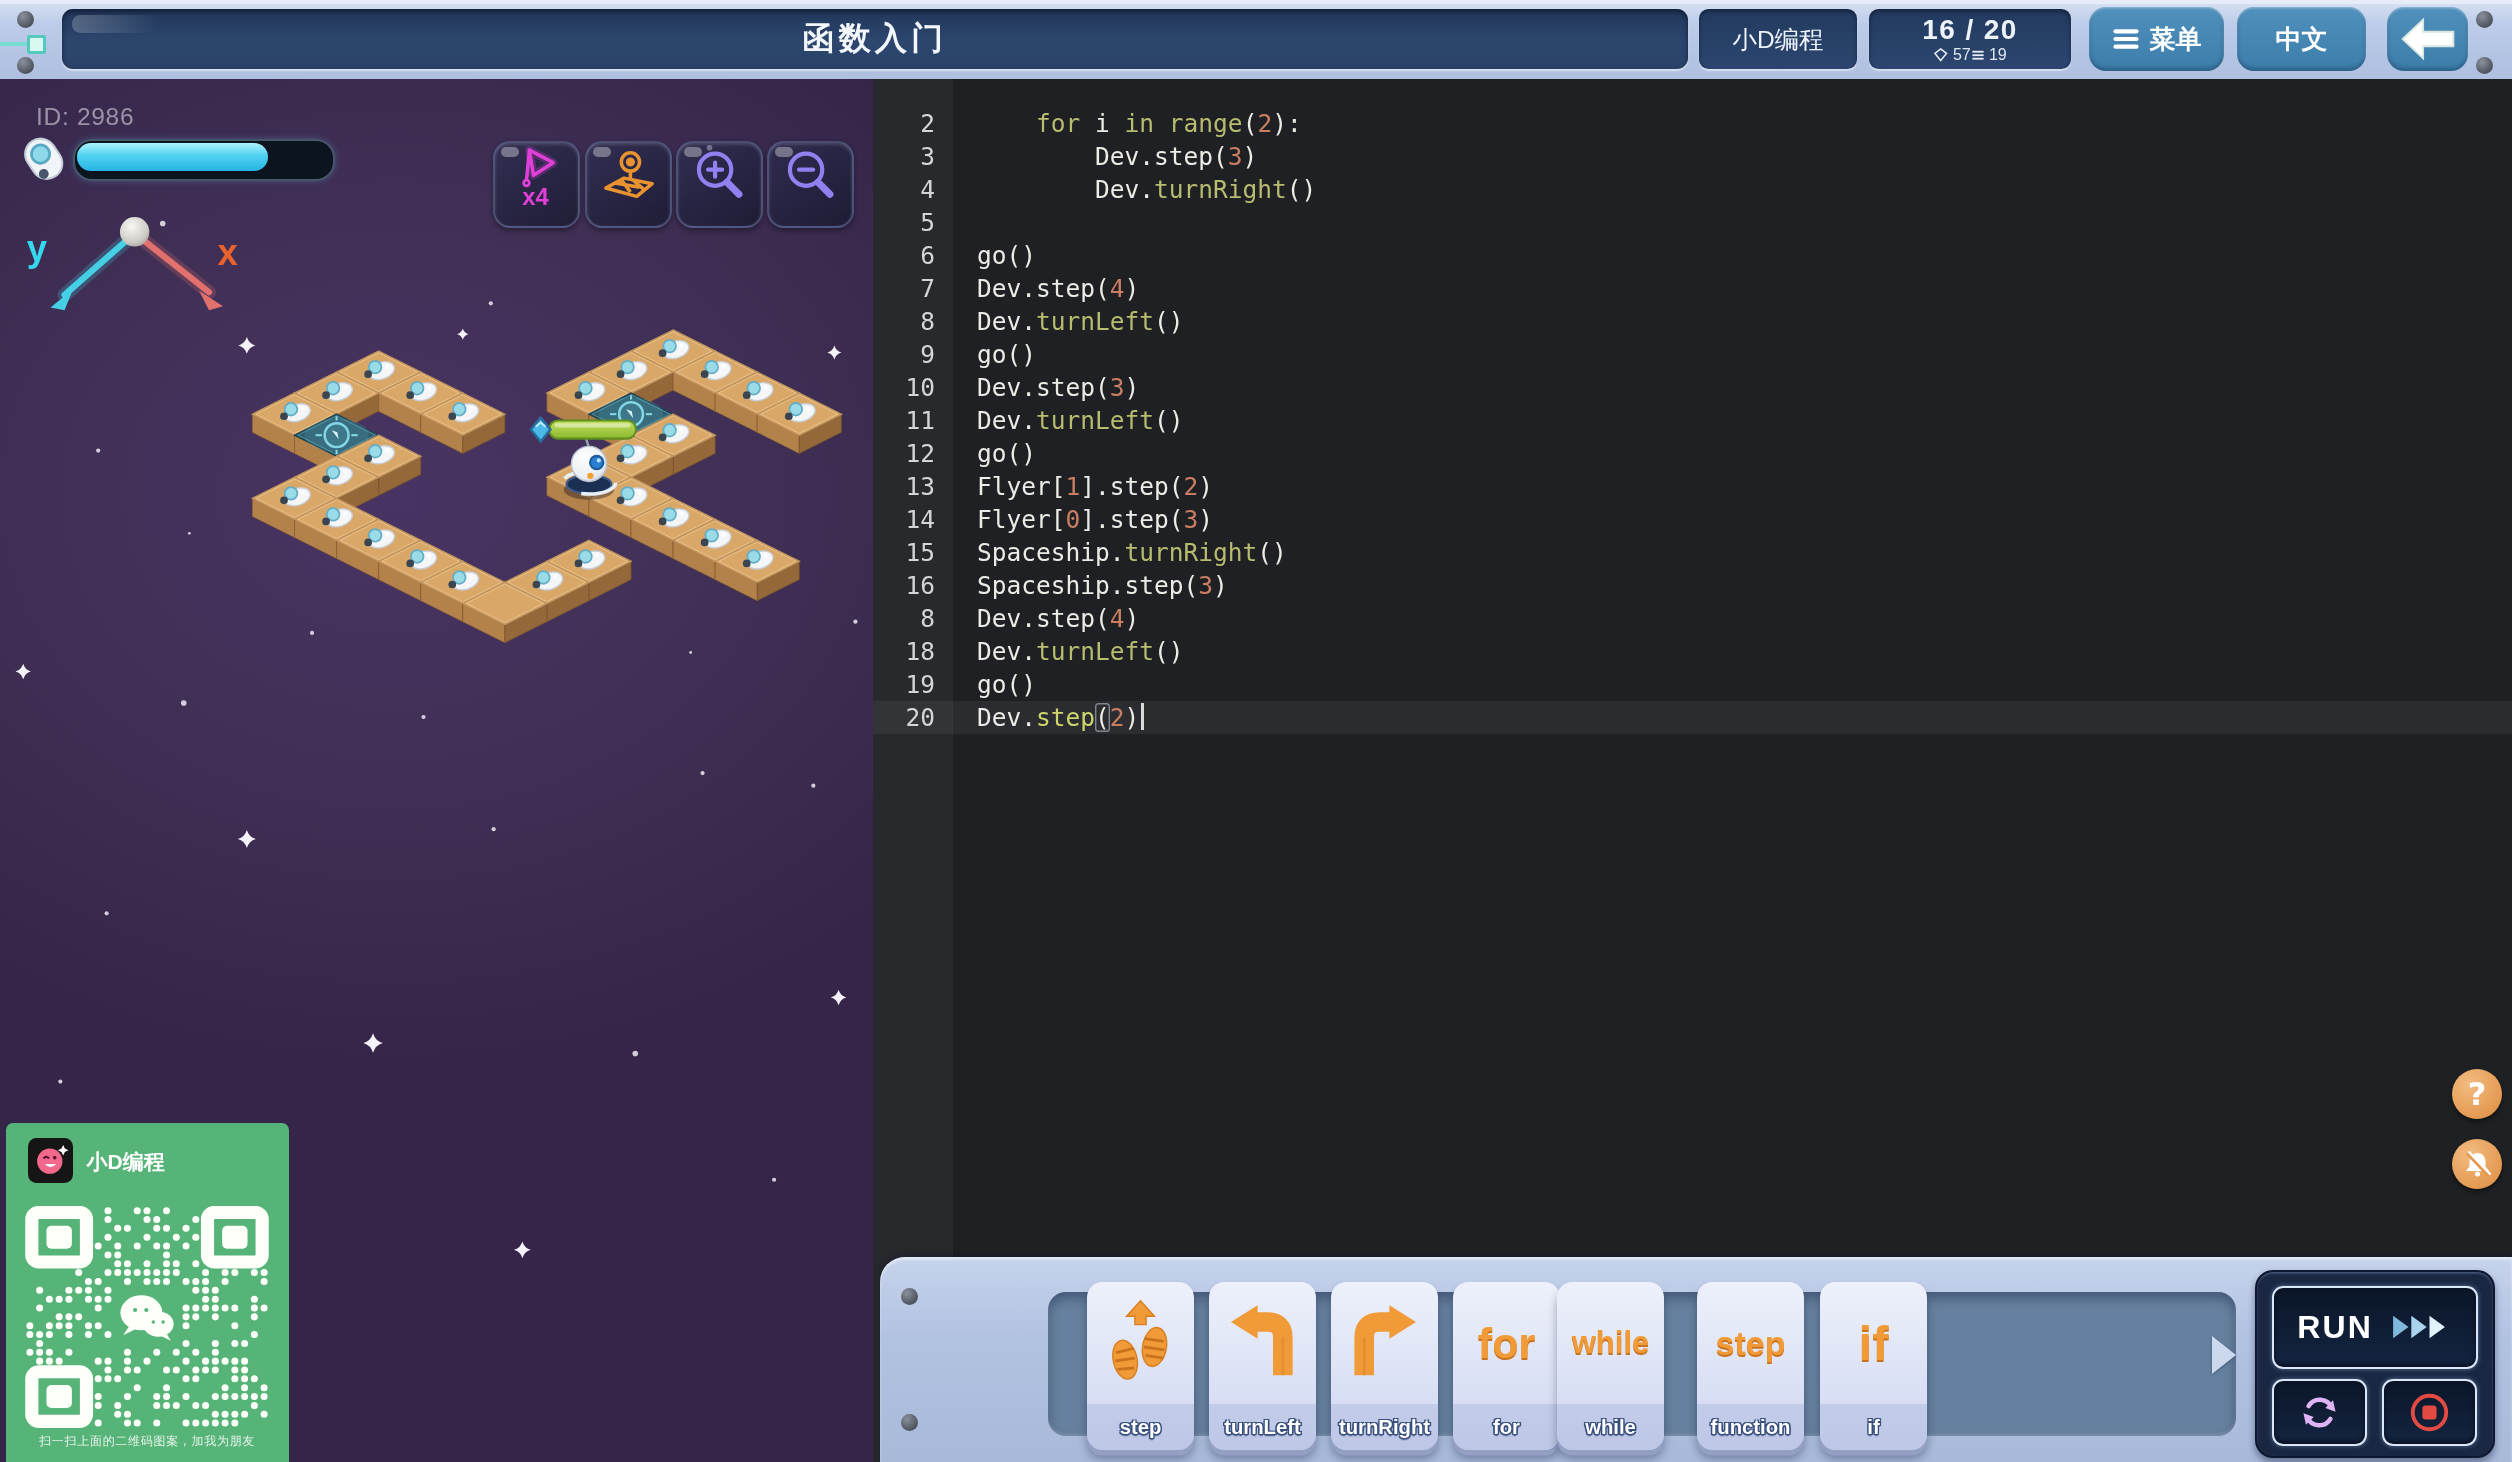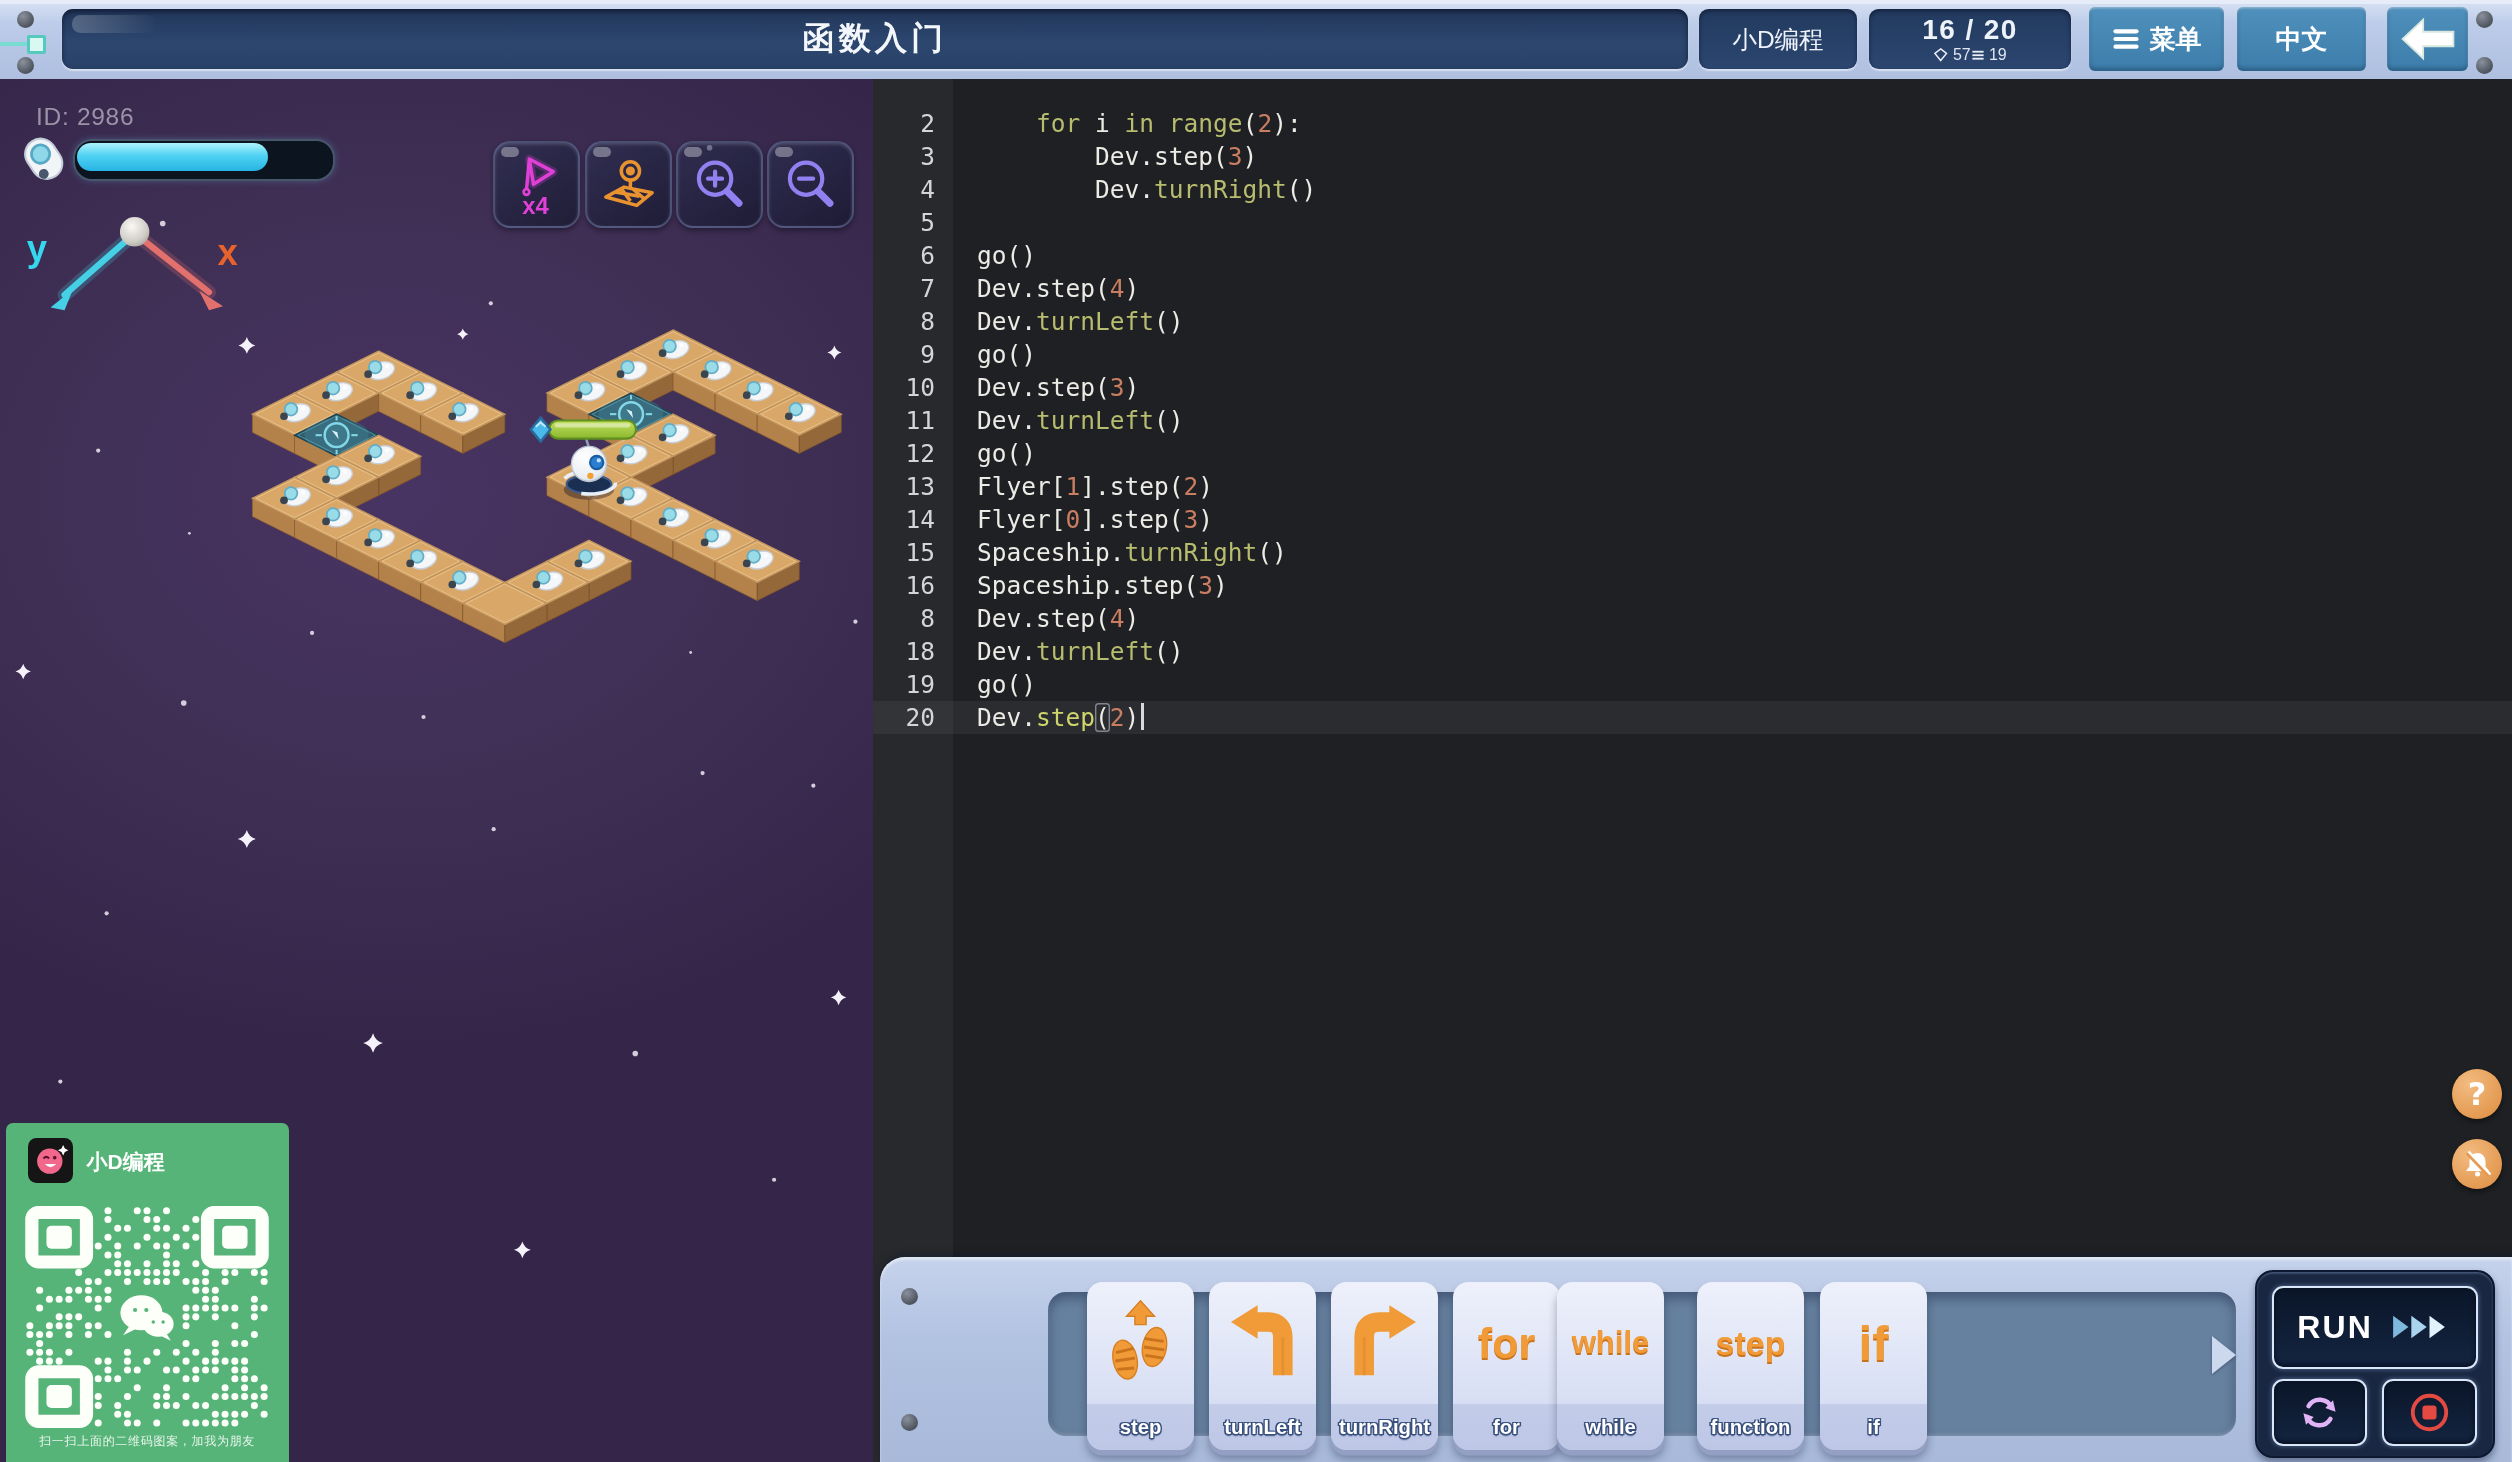--- a/index.html
+++ b/index.html
@@ -24,21 +24,21 @@
   #page-title{color:#f3f7fc;font-size:32px;font-weight:bold;letter-spacing:4.2px;}
   .tb-dark-btn{position:absolute;top:9px;height:60px;border-radius:9.8px;
                background:linear-gradient(#223a5e,#2c4670);
                box-shadow:inset 0 2.1px 4.2px rgba(0,0,20,.45), 0 1.4px 1.4px rgba(255,255,255,.5);
                color:#eef3fa;display:flex;flex-direction:column;align-items:center;justify-content:center;}
   #brand-btn{left:1699px;width:158px;font-size:24.5px;}
   #progress-btn{left:1869px;width:202px;}
   #progress-main{font-size:28px;font-weight:bold;letter-spacing:1.4px;line-height:31px;}
   #progress-sub{display:flex;align-items:center;font-size:16px;color:#dfe7f2;margin-top:1.4px;}
   #progress-sub .grp{display:flex;align-items:center;gap:4.2px;}
-  .tb-teal-btn{position:absolute;top:7px;height:64px;border-radius:6px;
+  .tb-teal-btn{position:absolute;top:7px;height:64px;border-radius:17px;
                background:linear-gradient(#4f90bc,#3c7dab);
                box-shadow:inset 0 1.4px 2.1px rgba(255,255,255,.35), inset 0 -2.8px 4.2px rgba(0,20,40,.3);
                color:#fff;display:flex;align-items:center;justify-content:center;gap:9.8px;
                font-size:26px;font-weight:bold;}
   #menu-btn{left:2089px;width:135px;}
   #lang-btn{left:2237px;width:129px;}
   #back-btn{left:2387px;width:81px;}
 
   
   #game-panel{position:absolute;left:0;top:79px;width:873px;height:1384px;
@@ -47,21 +47,21 @@
   #hud-id{position:absolute;left:36px;top:24px;font-size:24.5px;color:#9b92a8;letter-spacing:0.7px;}
   #hud-avatar{position:absolute;left:15.4px;top:50px;width:59px;height:59px;}
   #energy-wrap{position:absolute;left:73px;top:60px;width:258px;height:38px;border-radius:19px;
                background:#0c1420;border:2.8px solid #46566b;box-shadow:0 0 7px rgba(120,200,255,.25);}
   #energy-fill{position:absolute;left:2.1px;top:2.1px;height:28px;width:74%;border-radius:15.4px;
                background:linear-gradient(#aef2fc,#4fd2f2 45%,#27b4e4);}
   .game-btn{position:absolute;top:62px;width:83px;height:83px;border-radius:17px;
             background:linear-gradient(150deg,rgba(40,48,82,.55),rgba(16,20,40,.65));
             border:2.1px solid rgba(150,170,220,.35);
             box-shadow:inset 0 1.4px 3.5px rgba(255,255,255,.18), 0 2.8px 5.6px rgba(0,0,10,.35);
-            display:flex;align-items:center;justify-content:center;}
+            display:flex;justify-content:center;}
   .game-btn .glint{position:absolute;left:5.6px;top:4.2px;width:18px;height:9.8px;border-radius:5.6px;
             background:rgba(255,255,255,.35);}
   #btn-speed{left:493px;} #btn-map{left:585px;} #btn-zoomin{left:676px;} #btn-zoomout{left:767px;}
 
   
   #qr-card{position:absolute;left:5.6px;top:1044px;width:283px;height:339px;background:#57b478;
            border-radius:7px 7px 0 0;}
   #qr-avatar{position:absolute;left:22.4px;top:15.4px;width:45px;height:45px;}
   #qr-name{position:absolute;left:81px;top:25px;font-size:21px;color:#fff;font-weight:bold;}
   #qr-code{position:absolute;left:19.6px;top:83px;}

